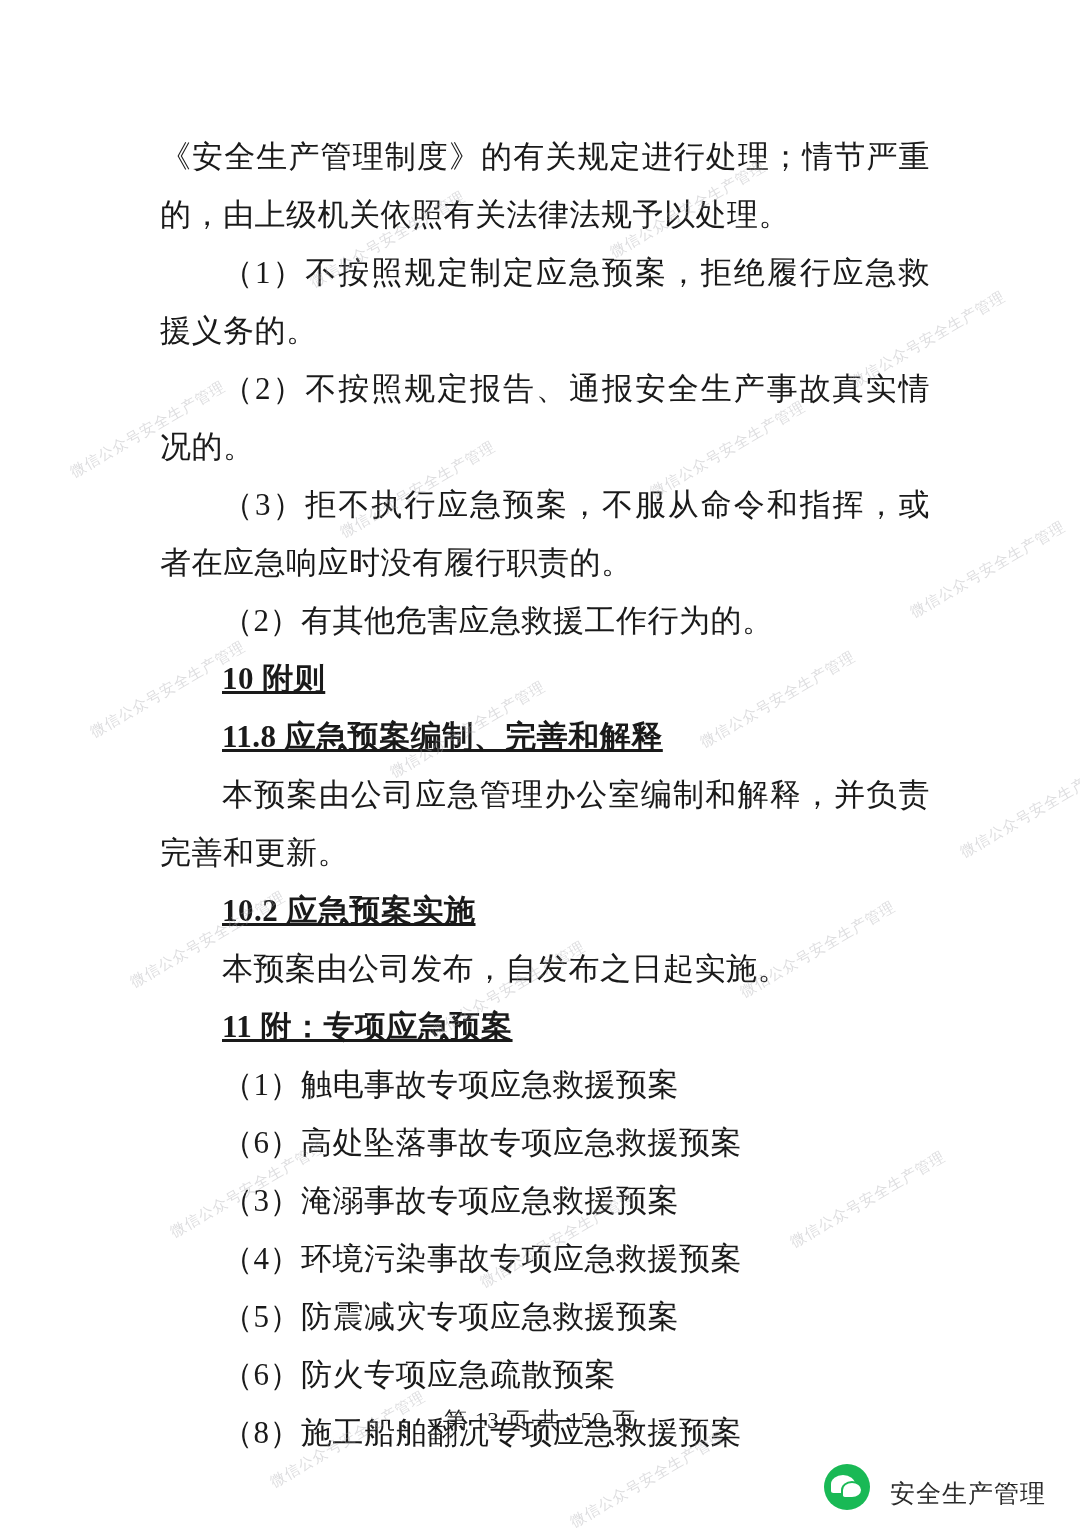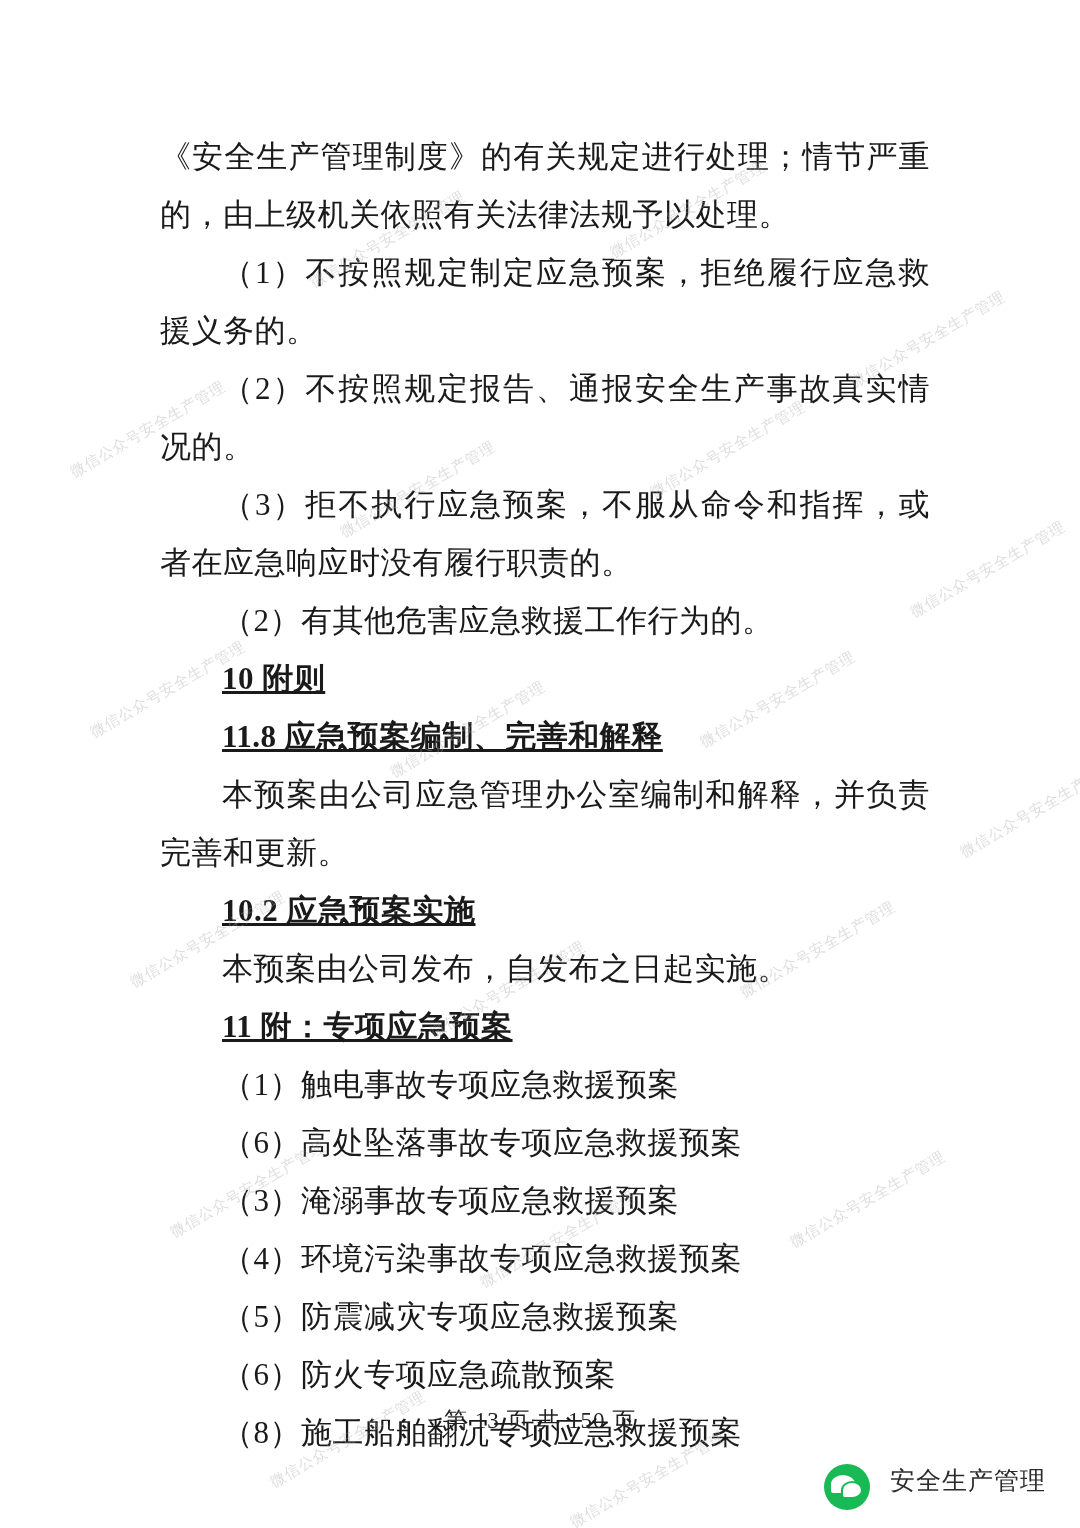--- a/index.html
+++ b/index.html
@@ -82,21 +82,21 @@
     white-space: nowrap;
     letter-spacing: 1px;
   }
 
   
   .account {
     position: absolute;
     right: 34px;
     bottom: 18px;
     display: flex;
-    align-items: flex-start;
+    align-items: flex-end;
     gap: 20px;
   }
   .account .logo {
     width: 46px;
     height: 46px;
     border-radius: 50%;
     background: #19b955;
     position: relative;
     flex: none;
   }

